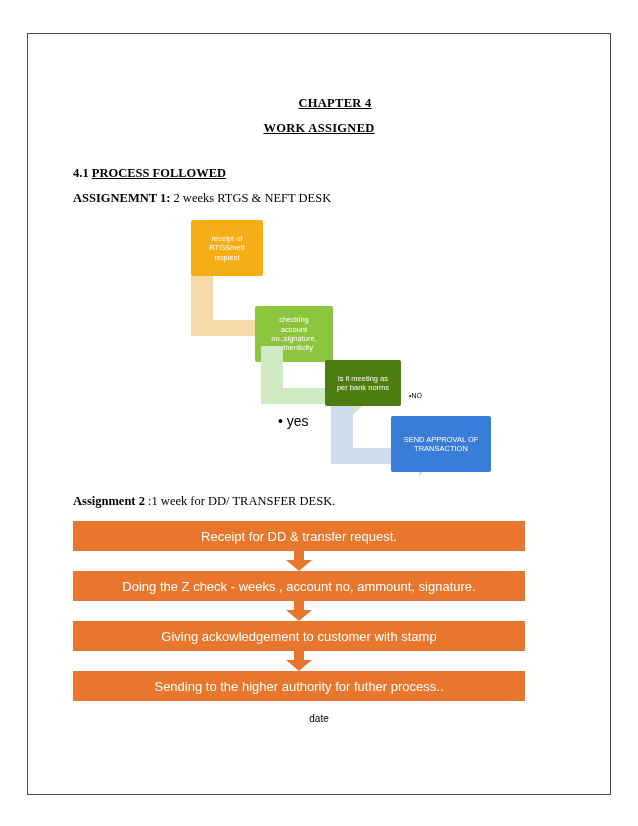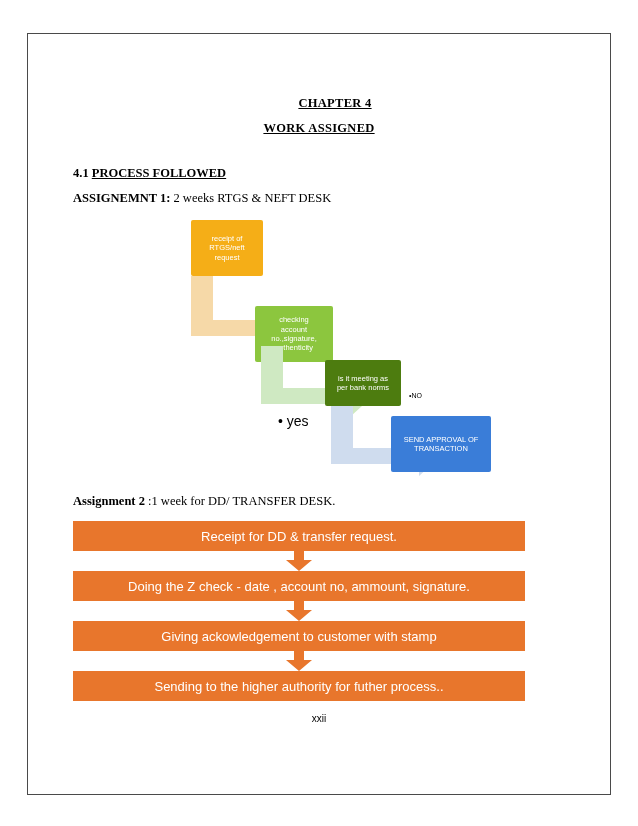--- a/index.html
+++ b/index.html
@@ -239,21 +239,21 @@
     <div class="band">Receipt for DD &amp; transfer request.</div>
 
     <div class="band-gap">
       <span class="down-arrow">
         <svg width="26" height="20" viewBox="0 0 26 20">
           <path d="M8,0 L18,0 L18,9 L26,9 L13,20 L0,9 L8,9 Z" fill="#e8762c"></path>
         </svg>
       </span>
     </div>
 
-    <div class="band">Doing the Z check - date , account no, ammount, signature.</div>
+    <div class="band">Doing the Z check - weeks , account no, ammount, signature.</div>
 
     <div class="band-gap">
       <span class="down-arrow">
         <svg width="26" height="20" viewBox="0 0 26 20">
           <path d="M8,0 L18,0 L18,9 L26,9 L13,20 L0,9 L8,9 Z" fill="#e8762c"></path>
         </svg>
       </span>
     </div>
 
     <div class="band">Giving ackowledgement to customer with stamp</div>
@@ -262,15 +262,15 @@
       <span class="down-arrow">
         <svg width="26" height="20" viewBox="0 0 26 20">
           <path d="M8,0 L18,0 L18,9 L26,9 L13,20 L0,9 L8,9 Z" fill="#e8762c"></path>
         </svg>
       </span>
     </div>
 
     <div class="band">Sending to the higher authority for futher process..</div>
   </div>
 
-  <div class="page-number">xxii</div>
+  <div class="page-number">date</div>
 
 </div>
 
 </body></html>

